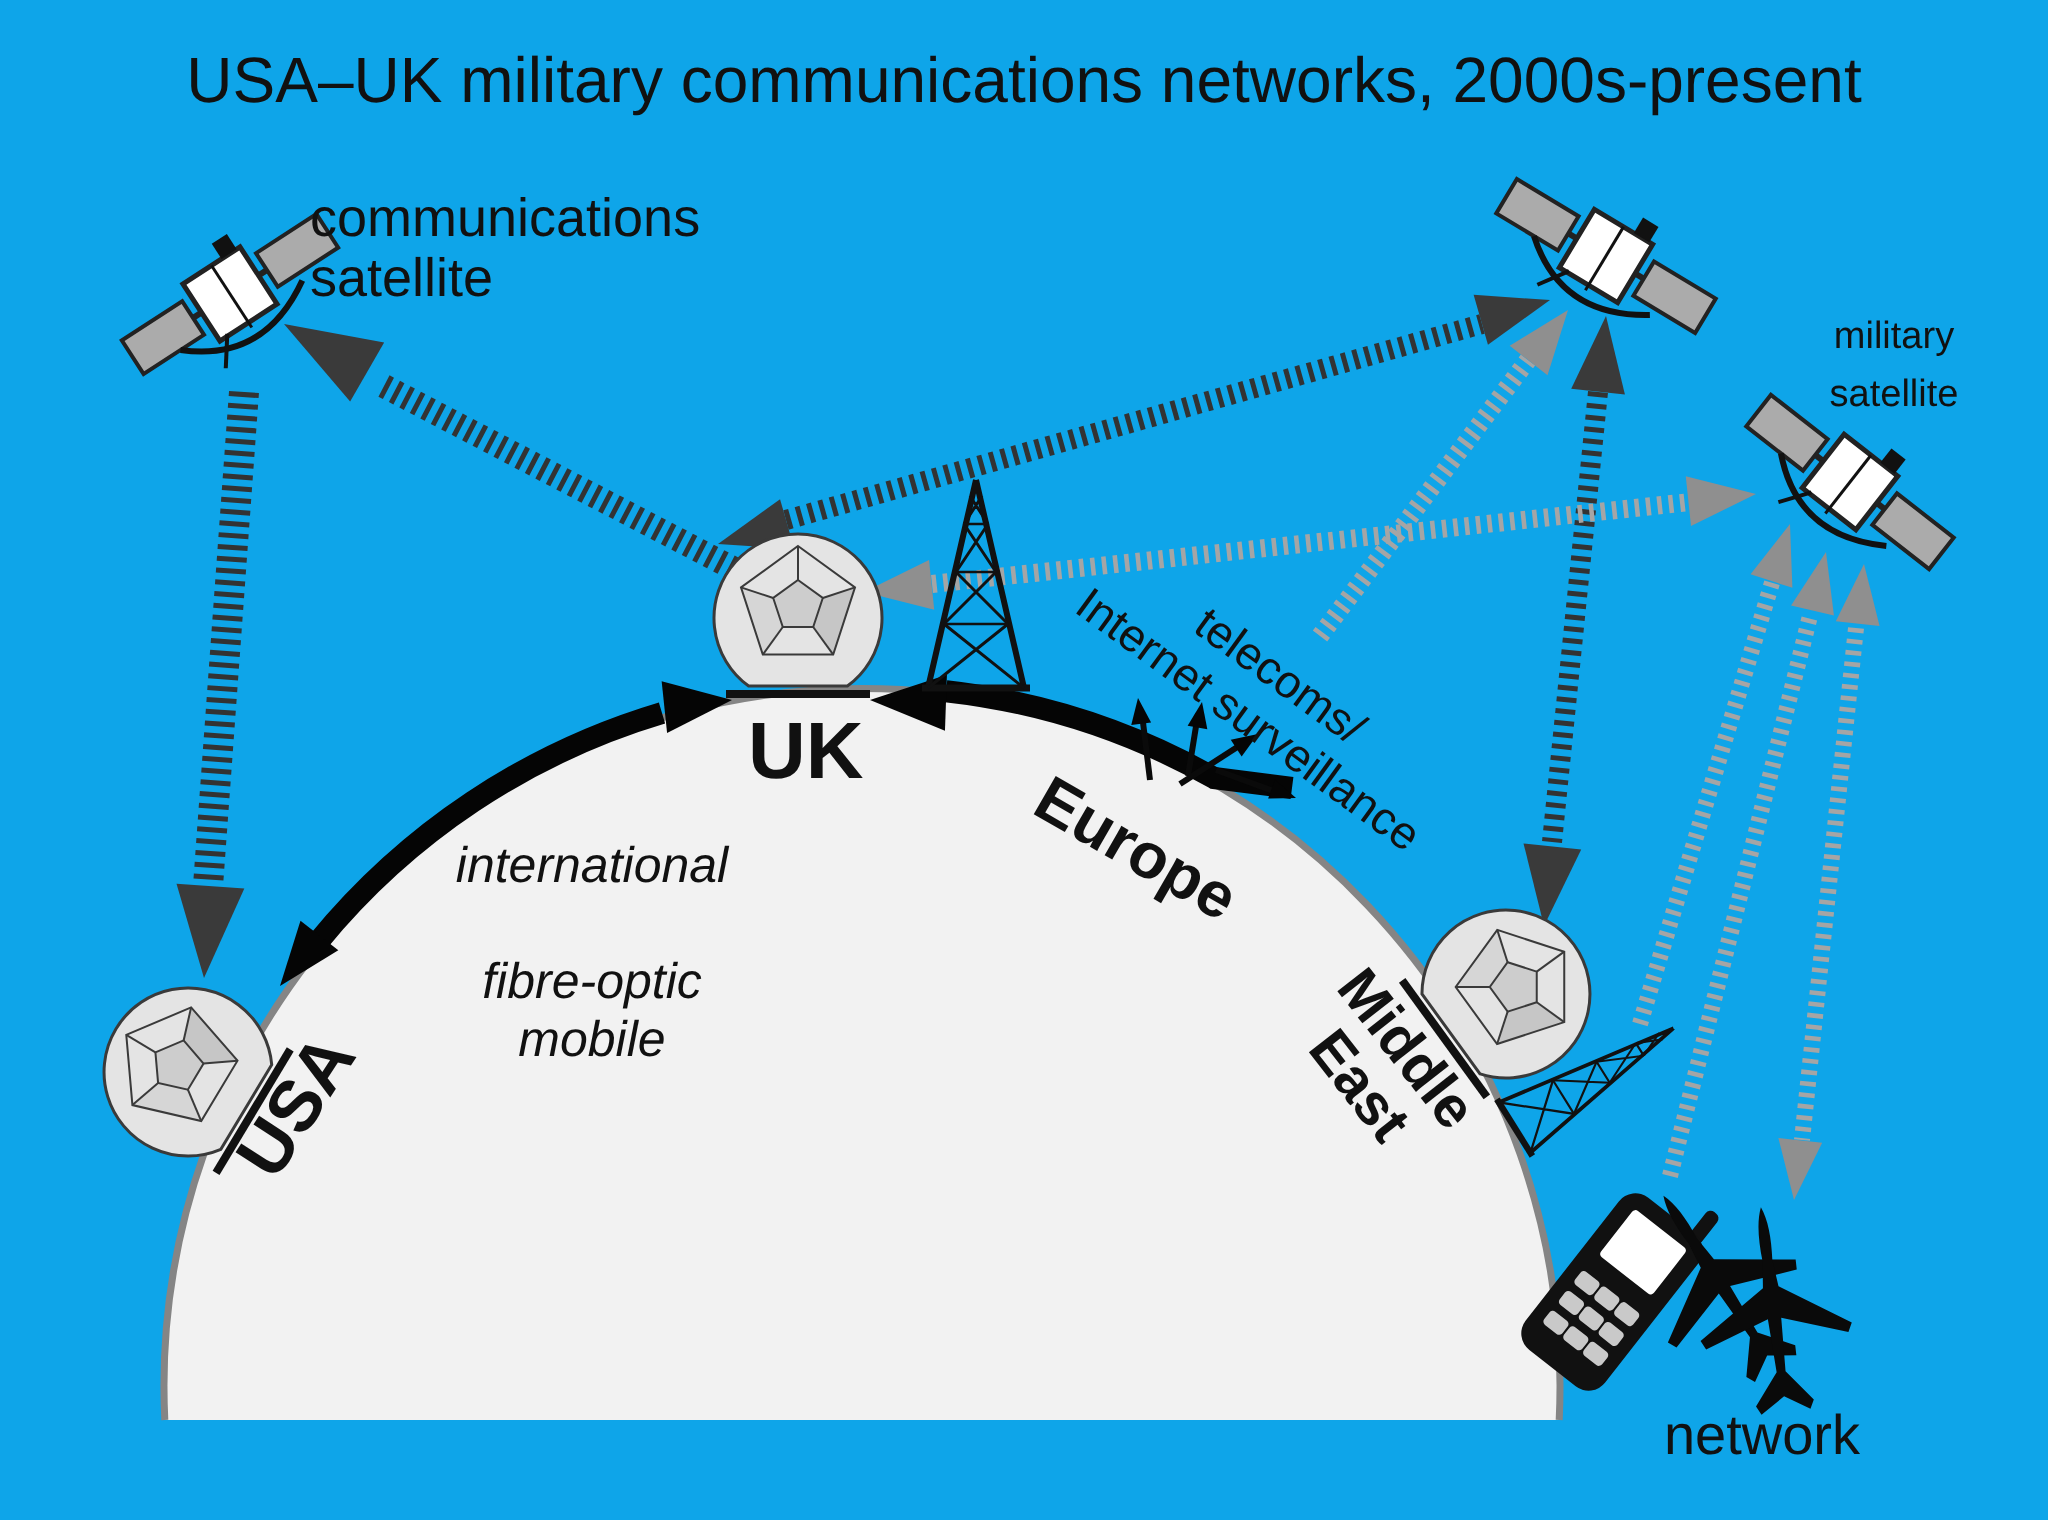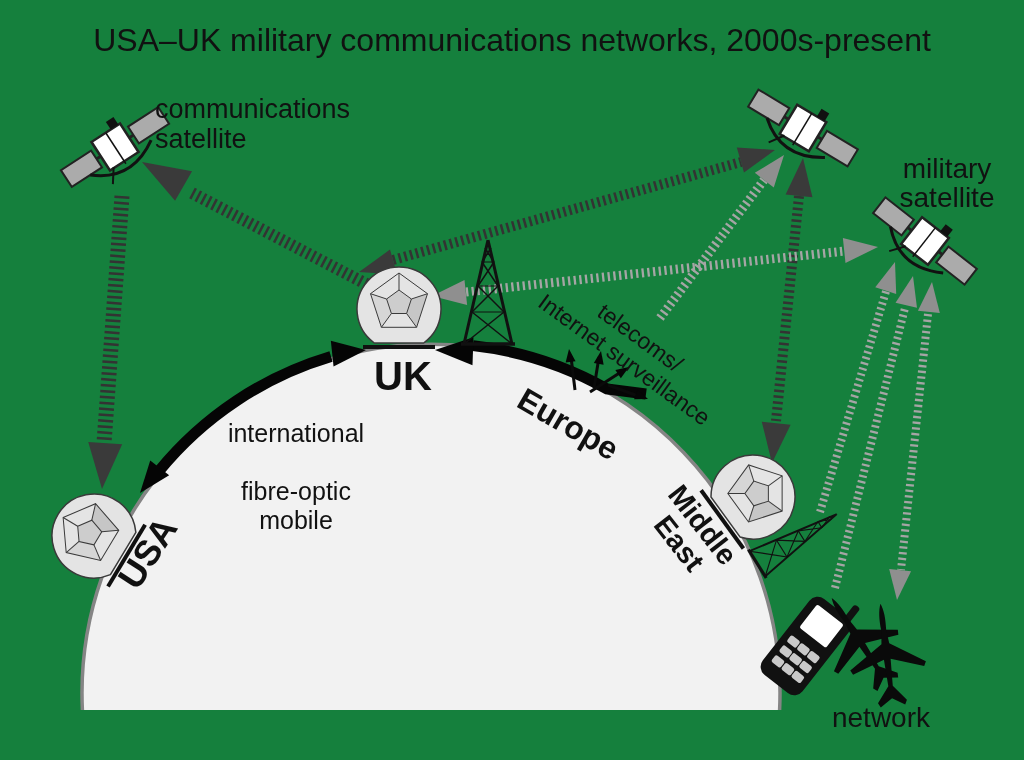--- a/index.html
+++ b/index.html
@@ -1,30 +1,30 @@
 <!DOCTYPE html>
 <html><head>
 <meta charset="utf-8">
 <style>
   html,body{margin:0;padding:0;background:#fff;}
-  #stage{position:relative;width:1024px;height:760px;background:#15803d;overflow:hidden;
+  #stage{position:relative;width:1024px;height:760px;background:#0ea5e9;overflow:hidden;
          font-family:"Liberation Sans","DejaVu Sans",sans-serif;color:#111;}
   #diagram-svg{position:absolute;left:0;top:0;}
   .lbl{position:absolute;white-space:nowrap;color:#111;}
   .title{left:0;top:22px;width:1024px;text-align:center;font-size:32px;letter-spacing:0;}
   .comm-sat{left:155px;top:94px;font-size:27px;line-height:30px;}
-  .mil-sat{left:877px;top:154px;width:140px;text-align:center;font-size:28px;line-height:29px;}
+  .mil-sat{left:877px;top:154px;width:140px;text-align:center;font-size:19px;line-height:29px;}
   .uk{left:374px;top:354px;width:60px;font-size:40px;font-weight:bold;}
   .usa{left:106px;top:532px;width:84px;text-align:center;font-size:36px;font-weight:bold;
        transform:rotate(-57deg);}
   .europe{left:506px;top:406px;width:124px;text-align:center;font-size:32px;font-weight:bold;
        transform:rotate(30deg);}
   .me{left:641px;top:504px;width:100px;text-align:center;font-size:29px;line-height:30px;font-weight:bold;
        transform:rotate(52deg);}
-  .fibre{left:196px;top:419px;width:200px;text-align:center;font-size:25px;line-height:29px;}
+  .fibre{left:196px;top:419px;width:200px;text-align:center;font-style:italic;font-size:25px;line-height:29px;}
   .telecoms{left:518px;top:322px;width:228px;text-align:center;font-size:23px;line-height:27px;
        transform:rotate(36deg);}
   .mobile{left:478px;top:621px;width:286px;text-align:right;font-style:italic;font-size:26px;line-height:31px;}
   .drones{left:821px;top:702px;width:120px;text-align:center;font-size:28px;}
   
   .earth-fill{fill:#f2f2f2;}
   .earth-line{fill:none;stroke:#858585;stroke-width:3.5;}
   .hz-dark{fill:none;stroke:#333333;stroke-dasharray:2.5 3.4;}
   .hz-gray{fill:none;stroke:#a5a5a5;stroke-dasharray:2.3 3.4;}
   .ah-dark{fill:#3a3a3a;stroke:none;}

